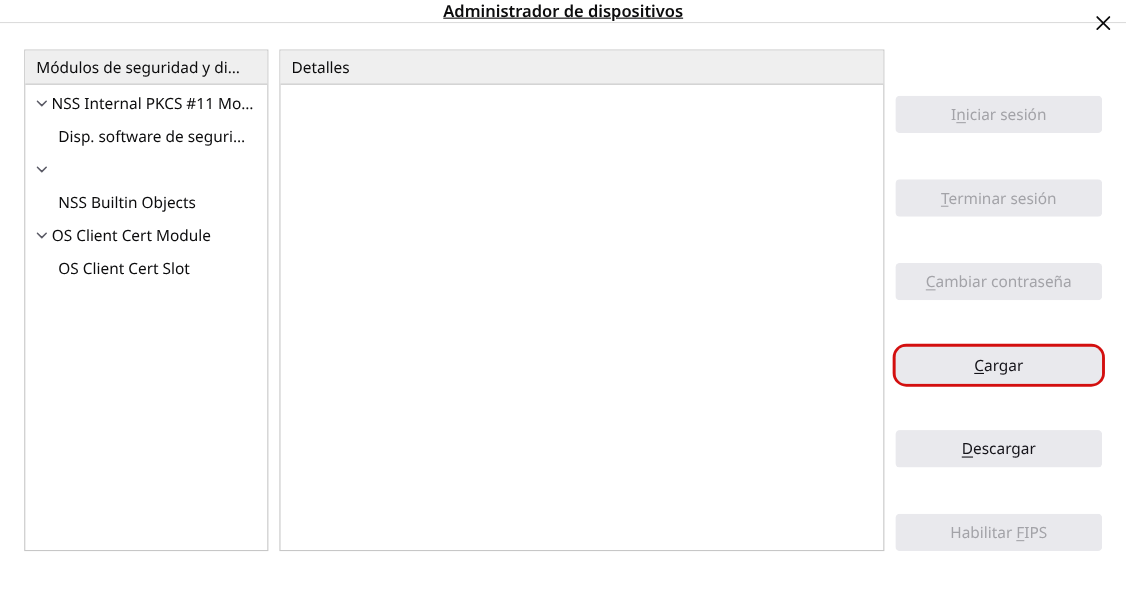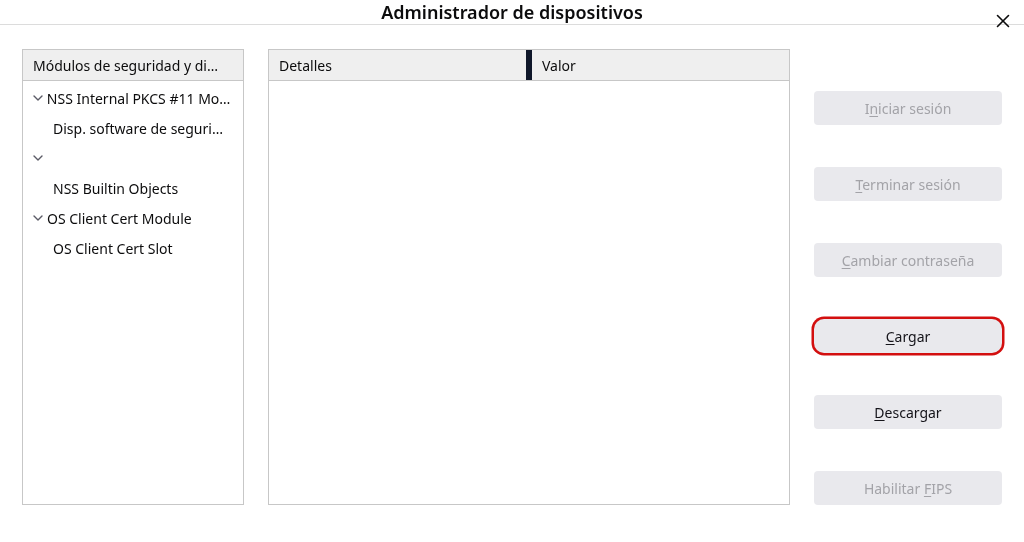--- a/index.html
+++ b/index.html
@@ -21,21 +21,22 @@
 .titlebar {
   display: flex;
   align-items: center;
   justify-content: center;
   height: 42px;
   border-bottom: 1px solid #dcdcdc;
   position: relative;
 }
 .title {
   font-weight: 600;
-  font-size: 18px;
+  font-size: 15px;
+  text-decoration: underline;
 }
 .close {
   position: absolute;
   right: 8px;
   top: 8px;
   width: 26px;
   height: 26px;
   display: flex;
   align-items: center;
   justify-content: center;
@@ -44,21 +45,21 @@
 }
 
 .body {
   display: flex;
   flex-direction: column;
   flex: 1;
   padding: 24px 22px 14px 22px;
 }
 .main {
   display: flex;
-  gap: 24px;
+  gap: 10px;
   flex: 1;
 }
 .tree-panel, .details-panel {
   border: 1px solid #c7c7c7;
 }
 .tree-panel {
   width: 220px;
   display: flex;
   flex-direction: column;
 }
@@ -209,21 +210,20 @@
             </div>
             <div class="tree-item indent2">
               <span class="label">OS Client Cert Slot</span>
             </div>
           </div>
       </div>
 
       <div class="details-panel">
         <div class="col-headers">
           <div class="col-header">Detalles</div>
-          <div class="col-header">Valor</div>
         </div>
       </div>
 
       <div class="side-buttons">
         <button class="btn disabled">I<span class="mn">n</span>iciar sesión</button>
         <button class="btn disabled"><span class="mn">T</span>erminar sesión</button>
         <button class="btn disabled"><span class="mn">C</span>ambiar contraseña</button>
         <button class="btn highlight"><span class="mn">C</span>argar</button>
         <button class="btn"><span class="mn">D</span>escargar</button>
         <button class="btn disabled">Habilitar <span class="mn">F</span>IPS</button>

